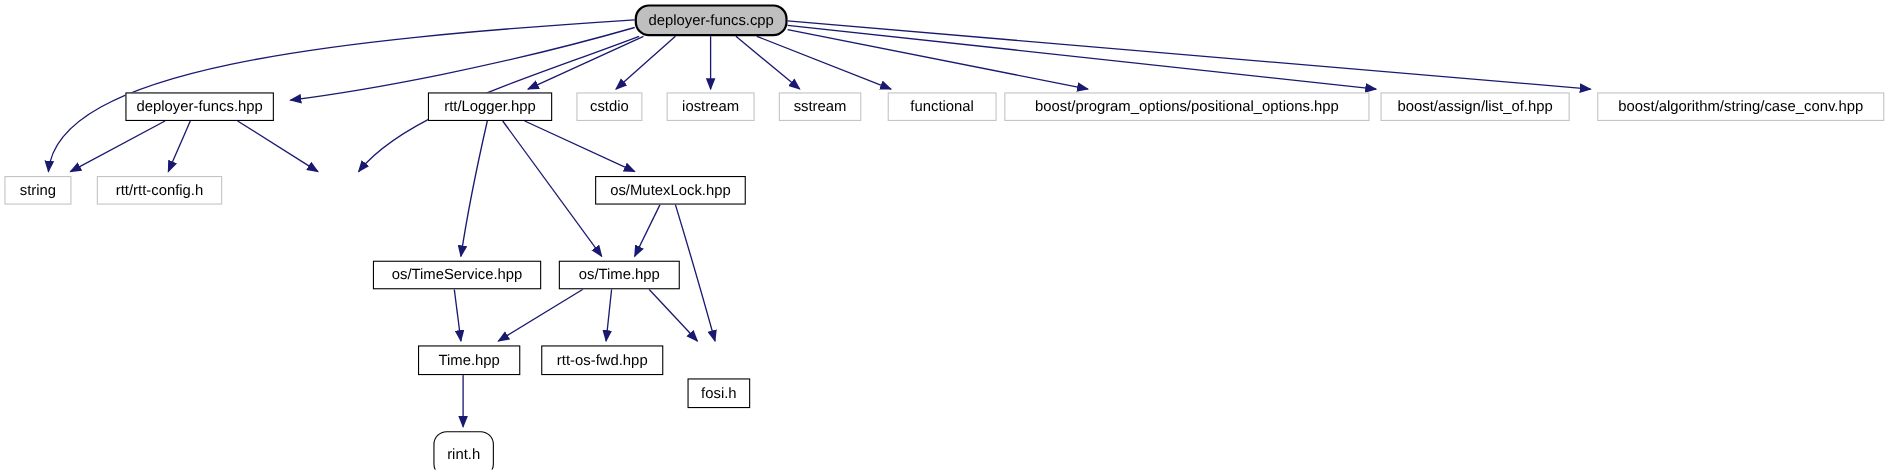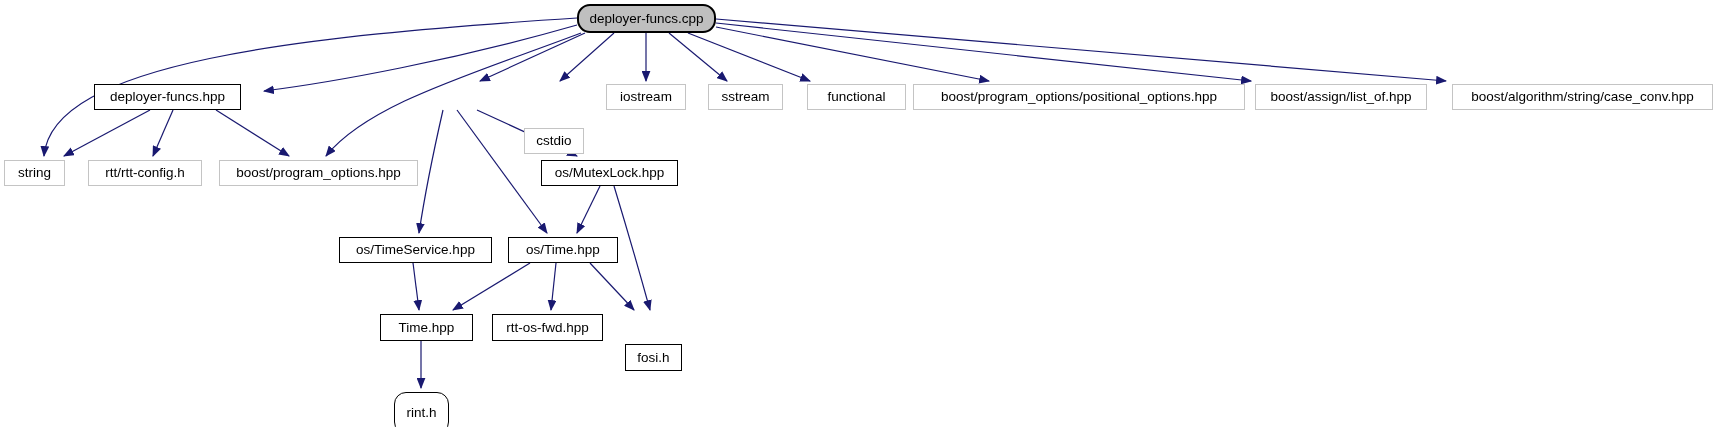--- a/index.html
+++ b/index.html
@@ -65,24 +65,27 @@
         <path d="M530 263 L453 310" class="edge" marker-end="url(#arrow)"></path>
         <path d="M556 263 L551 310" class="edge" marker-end="url(#arrow)"></path>
         <path d="M590 263 L634 310" class="edge" marker-end="url(#arrow)"></path>
         <path d="M421 341 L421 388" class="edge" marker-end="url(#arrow)"></path>
       </g>
   </svg>
   <div id="nodes" class="nodes-layer">
       <div class="node main" style="left: 577px; top: 4px; width: 139px; height: 29px; border-radius: 13px;">
         <span>deployer-funcs.cpp</span>
       </div>
-      <div class="node linked" style="left: 94px; top: 84px; width: 147px; height: 26px;">
+      <div class="node linked" style="left: 114px; top: 84px; width: 135px; height: 26px;">
         <span>deployer-funcs.hpp</span>
       </div>
-      <div class="node plain" style="left: 524px; top: 84px; width: 60px; height: 26px; margin-top: 44px;">
+      <div class="node linked" style="left: 389px; top: 84px; width: 113px; height: 26px;">
+        <span>rtt/Logger.hpp</span>
+      </div>
+      <div class="node plain" style="left: 524px; top: 84px; width: 60px; height: 26px;">
         <span>cstdio</span>
       </div>
       <div class="node plain" style="left: 606px; top: 84px; width: 80px; height: 26px;">
         <span>iostream</span>
       </div>
       <div class="node plain" style="left: 708px; top: 84px; width: 75px; height: 26px;">
         <span>sstream</span>
       </div>
       <div class="node plain" style="left: 807px; top: 84px; width: 99px; height: 26px;">
         <span>functional</span>
@@ -95,23 +98,20 @@
       </div>
       <div class="node plain" style="left: 1452px; top: 84px; width: 261px; height: 26px;">
         <span>boost/algorithm/string/case_conv.hpp</span>
       </div>
       <div class="node plain" style="left: 4px; top: 160px; width: 61px; height: 26px;">
         <span>string</span>
       </div>
       <div class="node plain" style="left: 88px; top: 160px; width: 114px; height: 26px;">
         <span>rtt/rtt-config.h</span>
       </div>
-      <div class="node plain" style="left: 219px; top: 160px; width: 199px; height: 26px;">
-        <span>boost/program_options.hpp</span>
-      </div>
       <div class="node linked" style="left: 541px; top: 160px; width: 137px; height: 26px;">
         <span>os/MutexLock.hpp</span>
       </div>
       <div class="node linked" style="left: 339px; top: 237px; width: 153px; height: 26px;">
         <span>os/TimeService.hpp</span>
       </div>
       <div class="node linked" style="left: 508px; top: 237px; width: 110px; height: 26px;">
         <span>os/Time.hpp</span>
       </div>
       <div class="node linked" style="left: 380px; top: 314px; width: 93px; height: 27px;">

